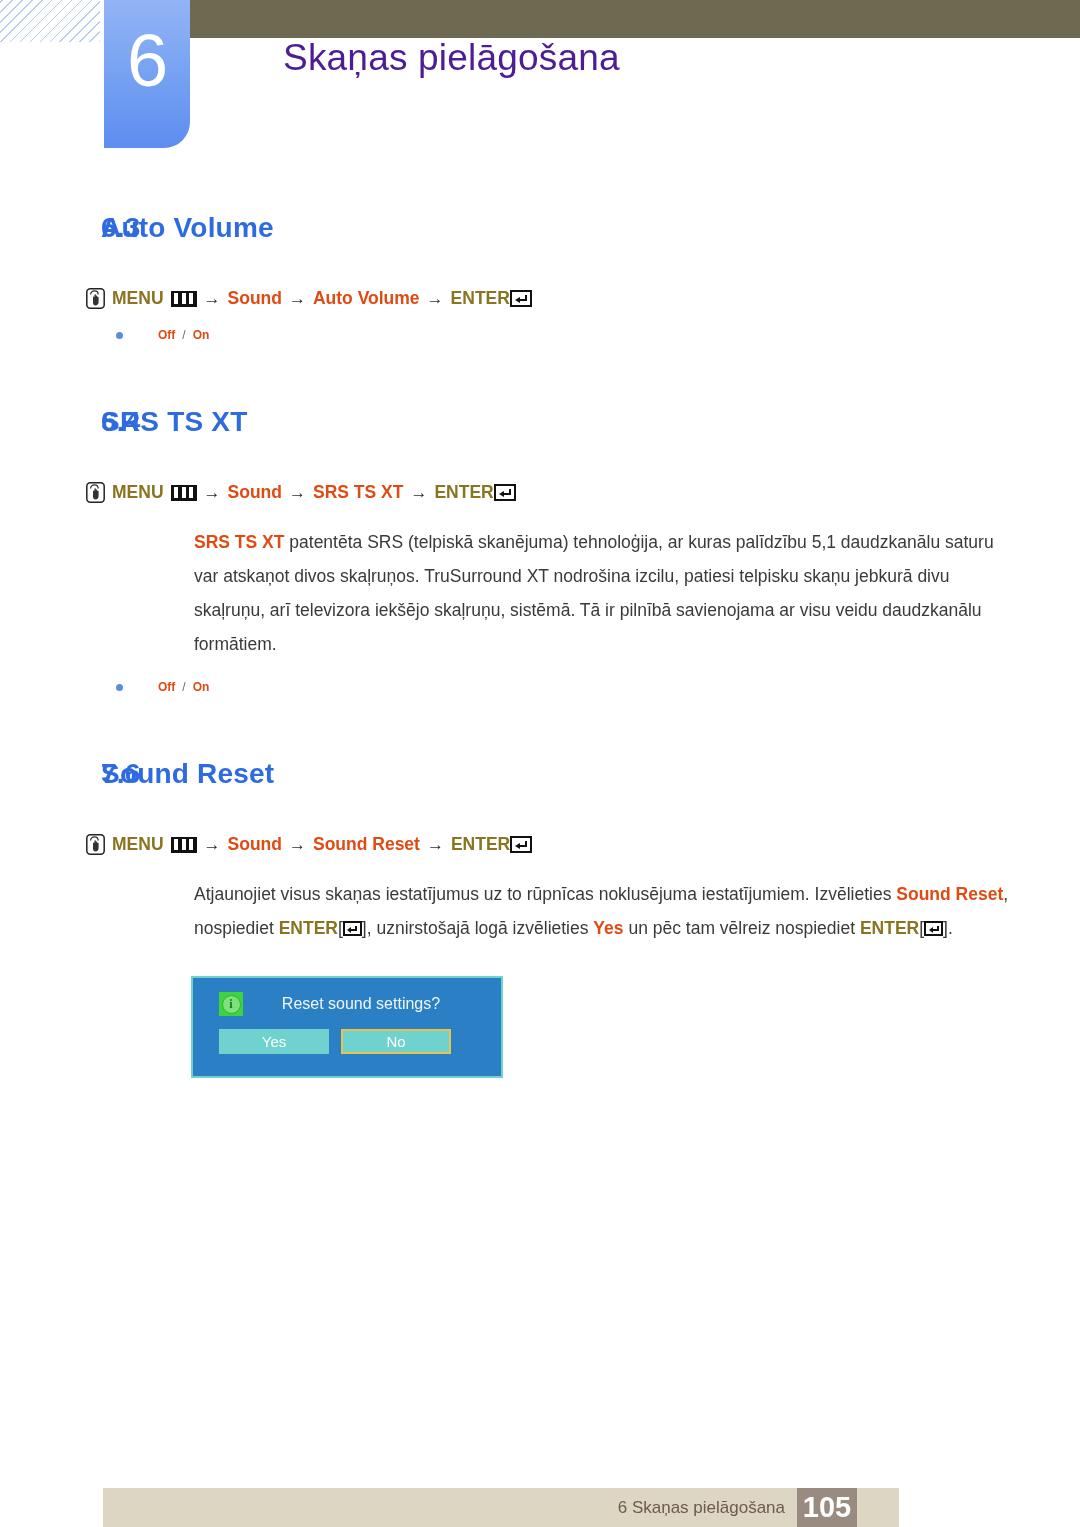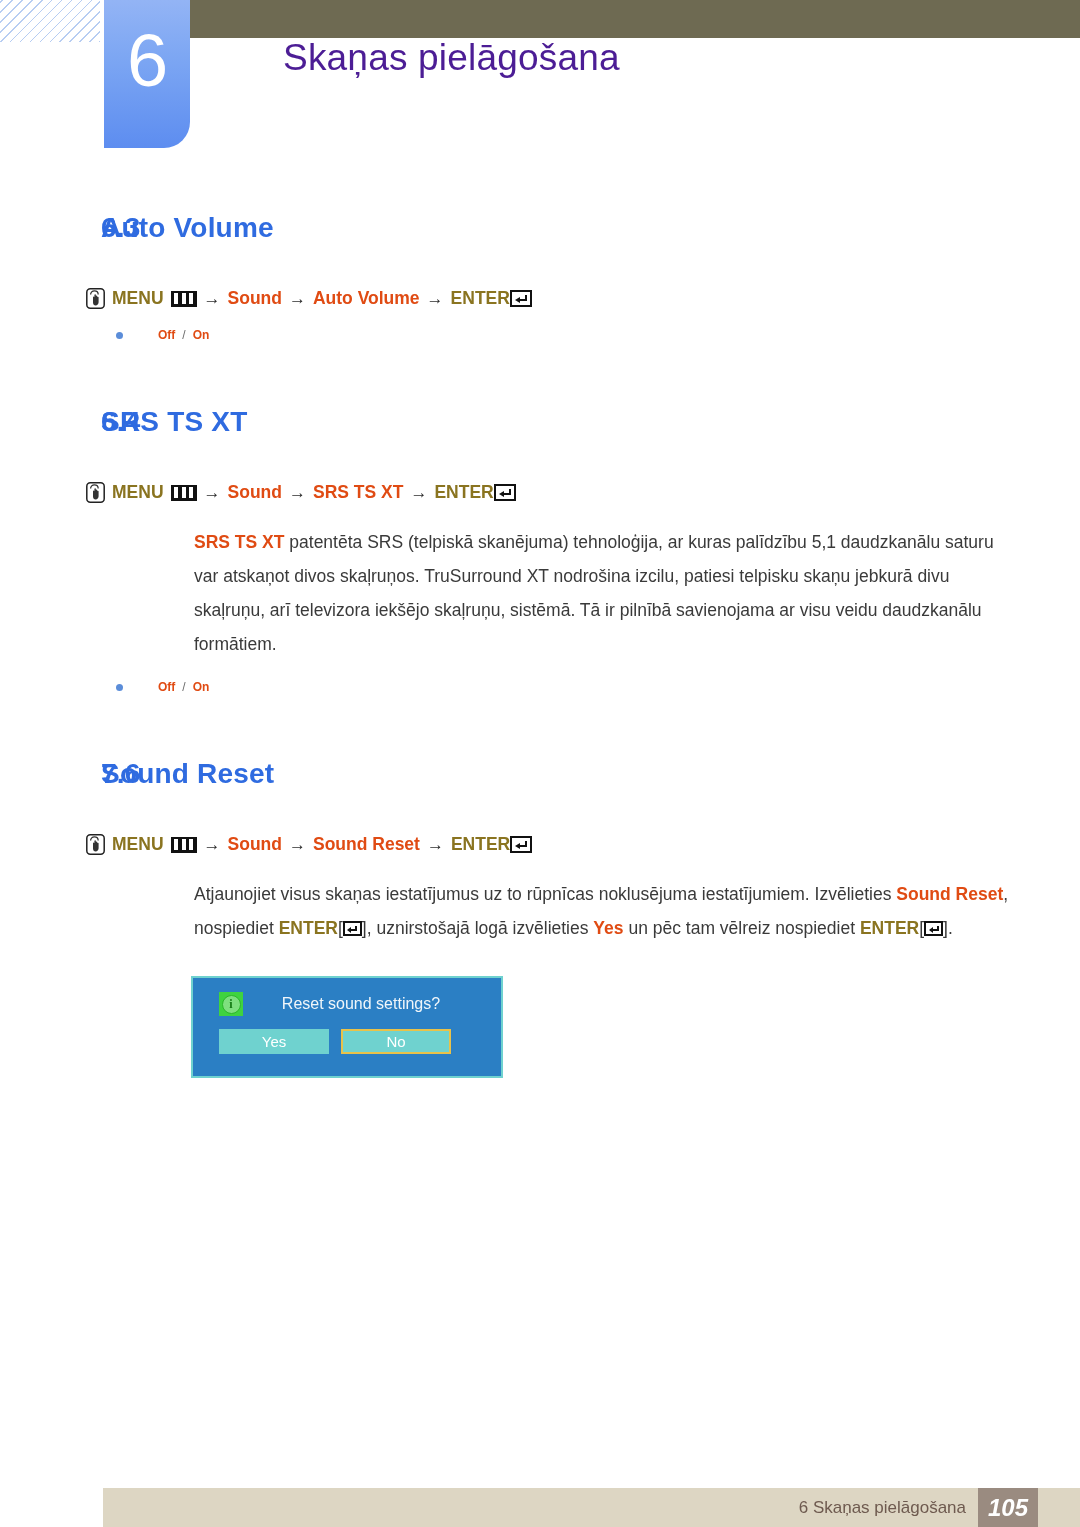--- a/index.html
+++ b/index.html
@@ -296,44 +296,43 @@
   }
   .osd-btn.focused {
     border: 2px solid #e8c24a;
   }
 
   
   .page-footer {
     position: absolute;
     left: 103px;
     top: 1488px;
-    width: 977px;
+    width: 796px;
     height: 39px;
     background: #ddd6c3;
     display: flex;
     align-items: center;
     justify-content: flex-end;
   }
   .footer-label {
     color: #6e5a4f;
     font-size: 17px;
     margin-right: 12px;
   }
   .footer-pageno {
     width: 60px;
     height: 39px;
     background: #9a8b80;
     color: #ffffff;
-    font-size: 24px;
+    font-size: 29px;
     font-weight: 700;
     display: flex;
     align-items: center;
     justify-content: center;
     margin-right: 42px;
-    font-style: italic;
   }
 </style>
 </head>
 <body>
 
 <div class="page-header">
   <div class="hatch-deco"></div>
   <div class="olive-bar"></div>
   <div class="chapter-tab"></div>
   <div class="chapter-num">6</div>

